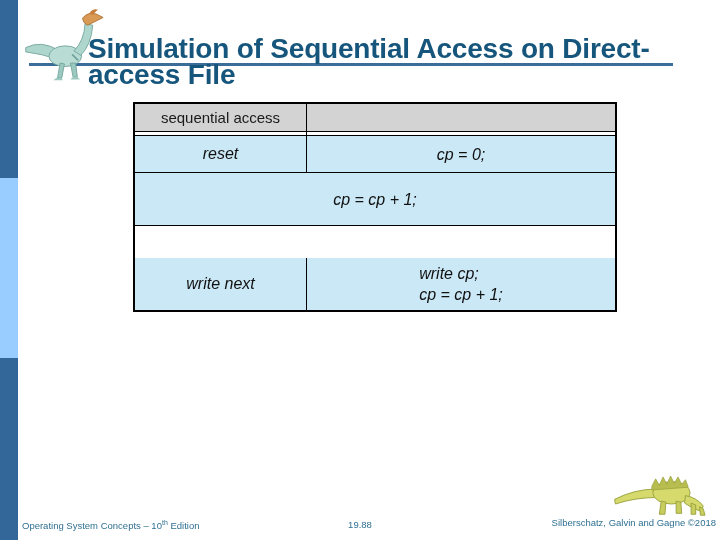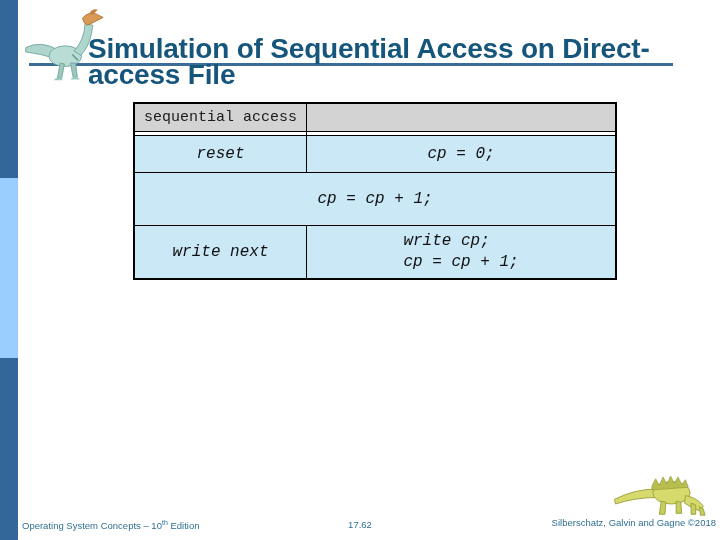--- a/index.html
+++ b/index.html
@@ -42,31 +42,30 @@
   
   .access-table{
     position:absolute;left:133px;top:102px;width:484px;
     border:2px solid var(--table-border);
     font-size:16px;color:#111;
   }
   .t-row{display:flex;width:100%;}
   .t-cell{
     display:flex;align-items:center;justify-content:center;
     text-align:center;
-    font-family:Liberation Mono, monospace;
   }
   .t-cell.c1{width:172px;border-right:1px solid var(--table-border);flex:none;}
   .t-cell.c2{flex:1;}
   .t-head{height:28px;background:var(--header-bg);border-bottom:1px solid var(--table-border);}
   .t-head .t-cell{font-size:15px;color:#1a1a1a;}
   .t-sep{height:4px;background:#ffffff;border-bottom:1px solid var(--table-border);}
   .t-body{background:var(--row-bg);font-style:italic;}
   .t-body.r1{height:37px;border-bottom:1px solid var(--table-border);}
   .t-body.r2{height:53px;border-bottom:1px solid var(--table-border);}
-  .t-body.r3{height:52px;}
+  .t-body.r3{height:52px;margin-top:32px;}
   .impl-block{display:inline-block;text-align:left;line-height:21px;}
 
   
   .footer{
     position:absolute;left:0;top:516px;width:720px;height:18px;
     font-size:9.5px;color:var(--footer-text);
   }
   .footer-left{position:absolute;left:22px;top:3px;}
   .footer-left sup{font-size:7px;}
   .footer-center{position:absolute;left:0;top:3px;width:720px;text-align:center;}
@@ -153,15 +152,15 @@
 
     <path d="M52 42 L50 56 L56 56 L57 43 Z" fill="#c9cd5d" stroke="#9aa23f" stroke-width="1"></path>
     <path d="M68 42 L68 55 L74 55 L73 43 Z" fill="#c9cd5d" stroke="#9aa23f" stroke-width="1"></path>
     <path d="M84 44 L84 56 L89 56 L89 46 Z" fill="#c9cd5d" stroke="#9aa23f" stroke-width="1"></path>
     <path d="M93 48 L94 57 L99 57 L97 50 Z" fill="#c9cd5d" stroke="#9aa23f" stroke-width="1"></path>
   </svg>
 </span>
 
 <div class="footer">
   <span class="footer-left"><span>Operating System Concepts – 10</span><sup>th</sup><span> Edition</span></span>
-  <span class="footer-center">17.62</span>
+  <span class="footer-center">19.88</span>
   <span class="footer-right">Silberschatz, Galvin and Gagne ©2018</span>
 </div>
 
 </body></html>

